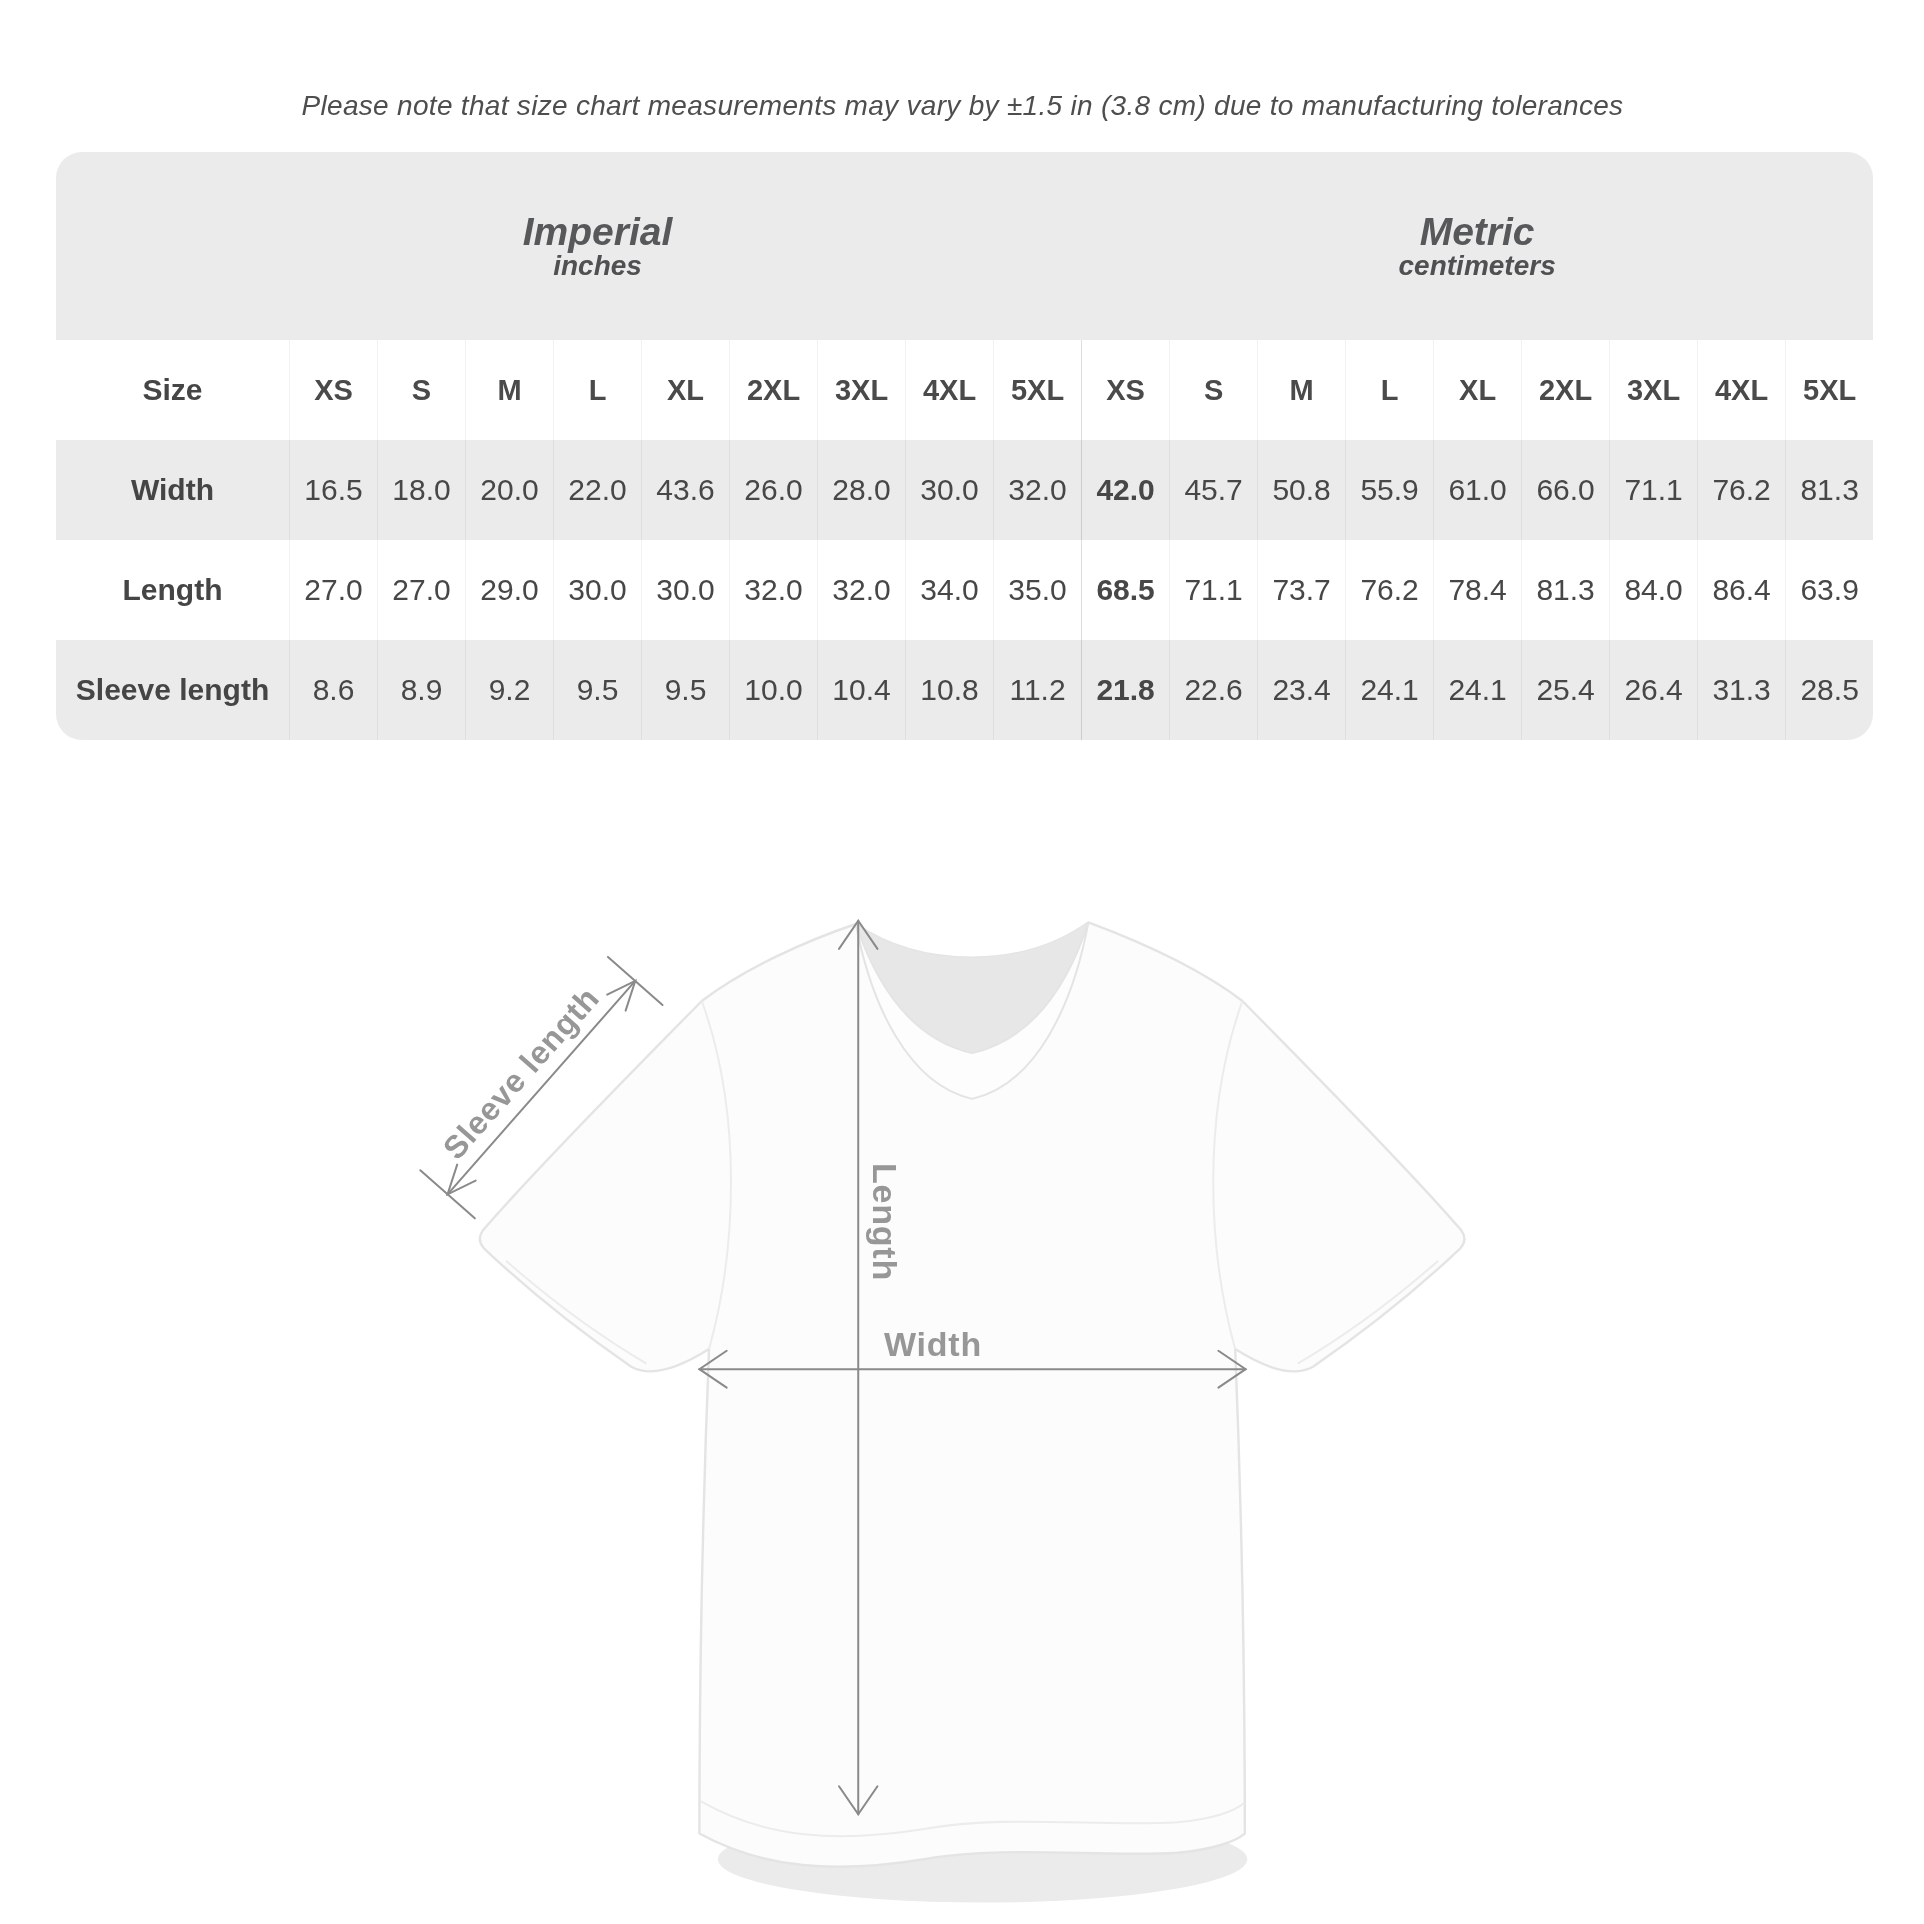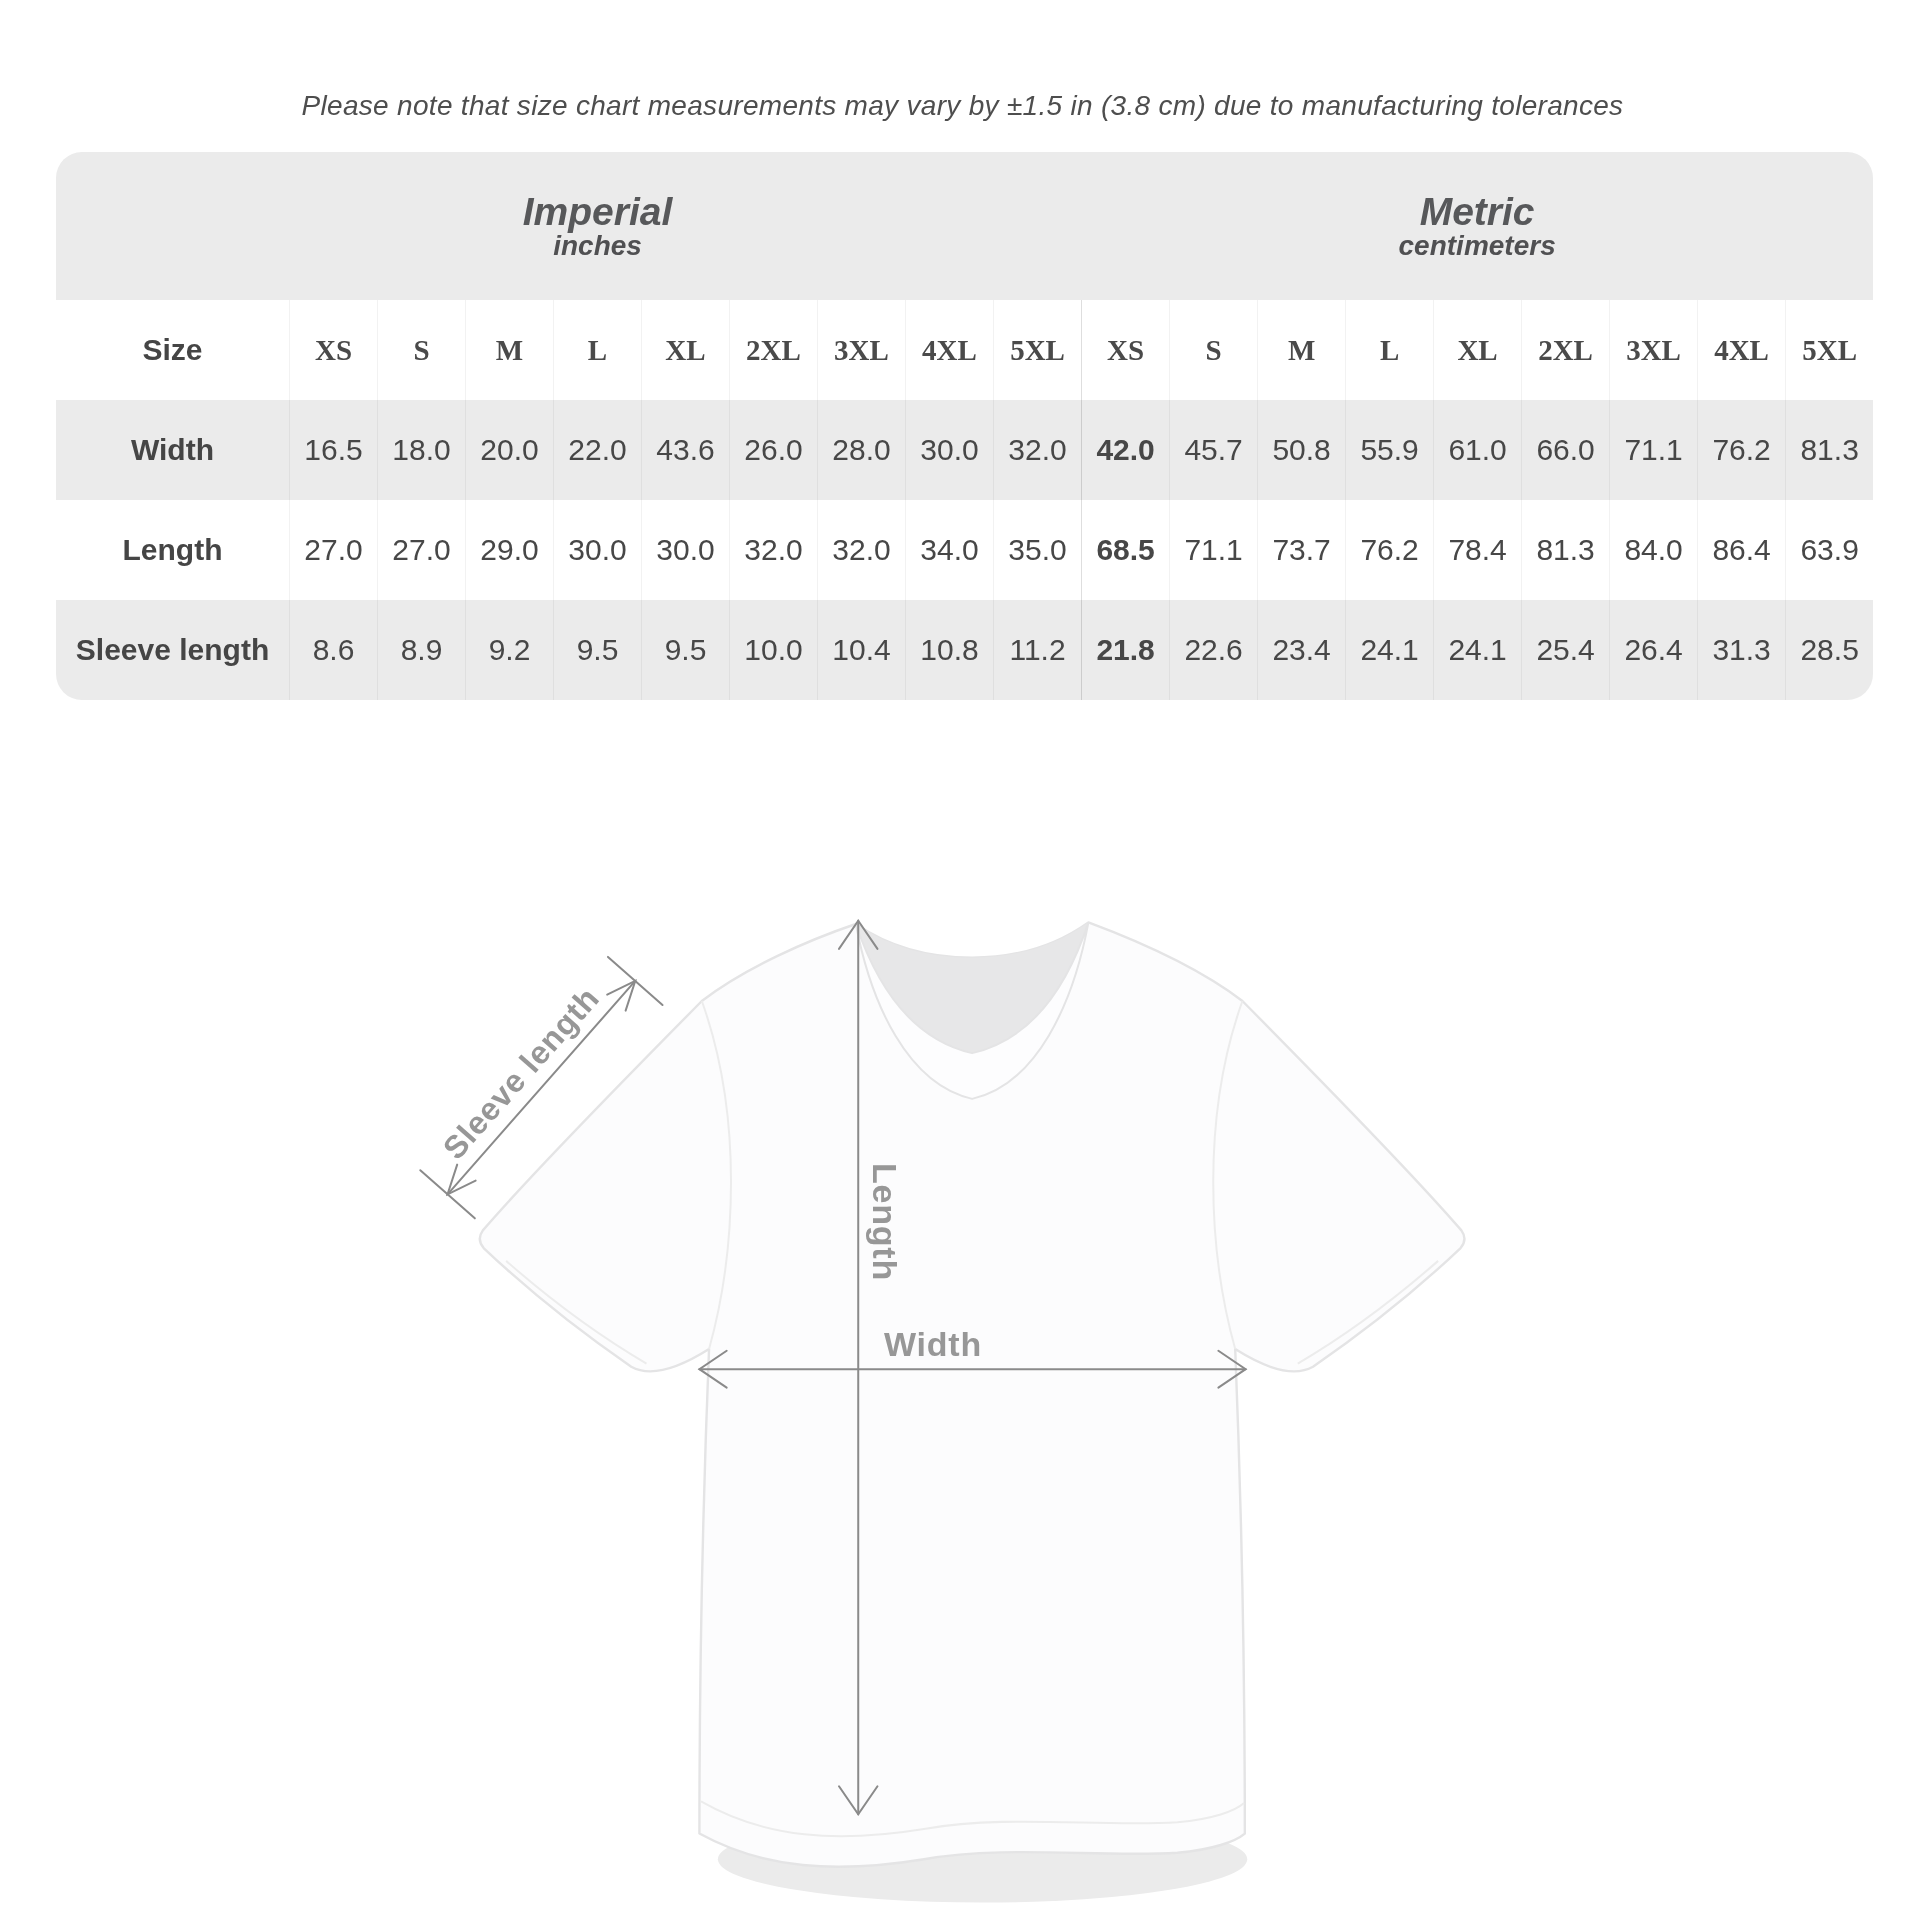--- a/index.html
+++ b/index.html
@@ -18,30 +18,30 @@
 
   
   table.size-chart{
     position:absolute;left:56px;top:152px;width:1813px;
     border-collapse:separate;border-spacing:0;table-layout:fixed;
   }
   col.lbl{width:233px;}
   col.c{width:88px;}
   th,td{padding:0;margin:0;text-align:center;vertical-align:middle;}
 
-  tr.unit-row th{height:148px;background:#ebebeb;}
+  tr.unit-row th{height:188px;background:#ebebeb;}
   tr.unit-row th.imperial{border-radius:26px 0 0 0;padding-left:58px;}
   tr.unit-row th.metric{border-radius:0 26px 0 0;}
   .unit-name{font-style:italic;font-weight:bold;font-size:39px;color:#57585a;line-height:1;}
   .unit-sub{font-style:italic;font-size:28px;color:#505052;margin-top:1px;line-height:1;}
 
   tr.r{height:100px;}
   tr.r th.rowlabel{font-weight:bold;font-size:30px;color:#454545;background:transparent;}
   tr.r td{font-size:30px;color:#474747;}
-  tr.size-row td{font-weight:600;font-size:29px;color:#4a4a4a;font-family:Liberation Serif, serif;}
+  tr.size-row td{font-weight:600;font-size:29px;color:#4a4a4a;}
   tr.alt td, tr.alt th.rowlabel{background:#ebebeb;}
   td.sep{border-left:1.6px solid rgba(0,0,0,0.05);}
   td.mid{border-left:1.6px solid rgba(0,0,0,0.13);font-weight:bold;}
   tr.last th.rowlabel{border-radius:0 0 0 26px;}
   tr.last td:last-child{border-radius:0 0 26px 0;}
 
   
   svg.diagram{position:absolute;left:0;top:0;pointer-events:none;}
   .shirt-label{
     position:absolute;font-weight:bold;color:#979797;white-space:nowrap;

